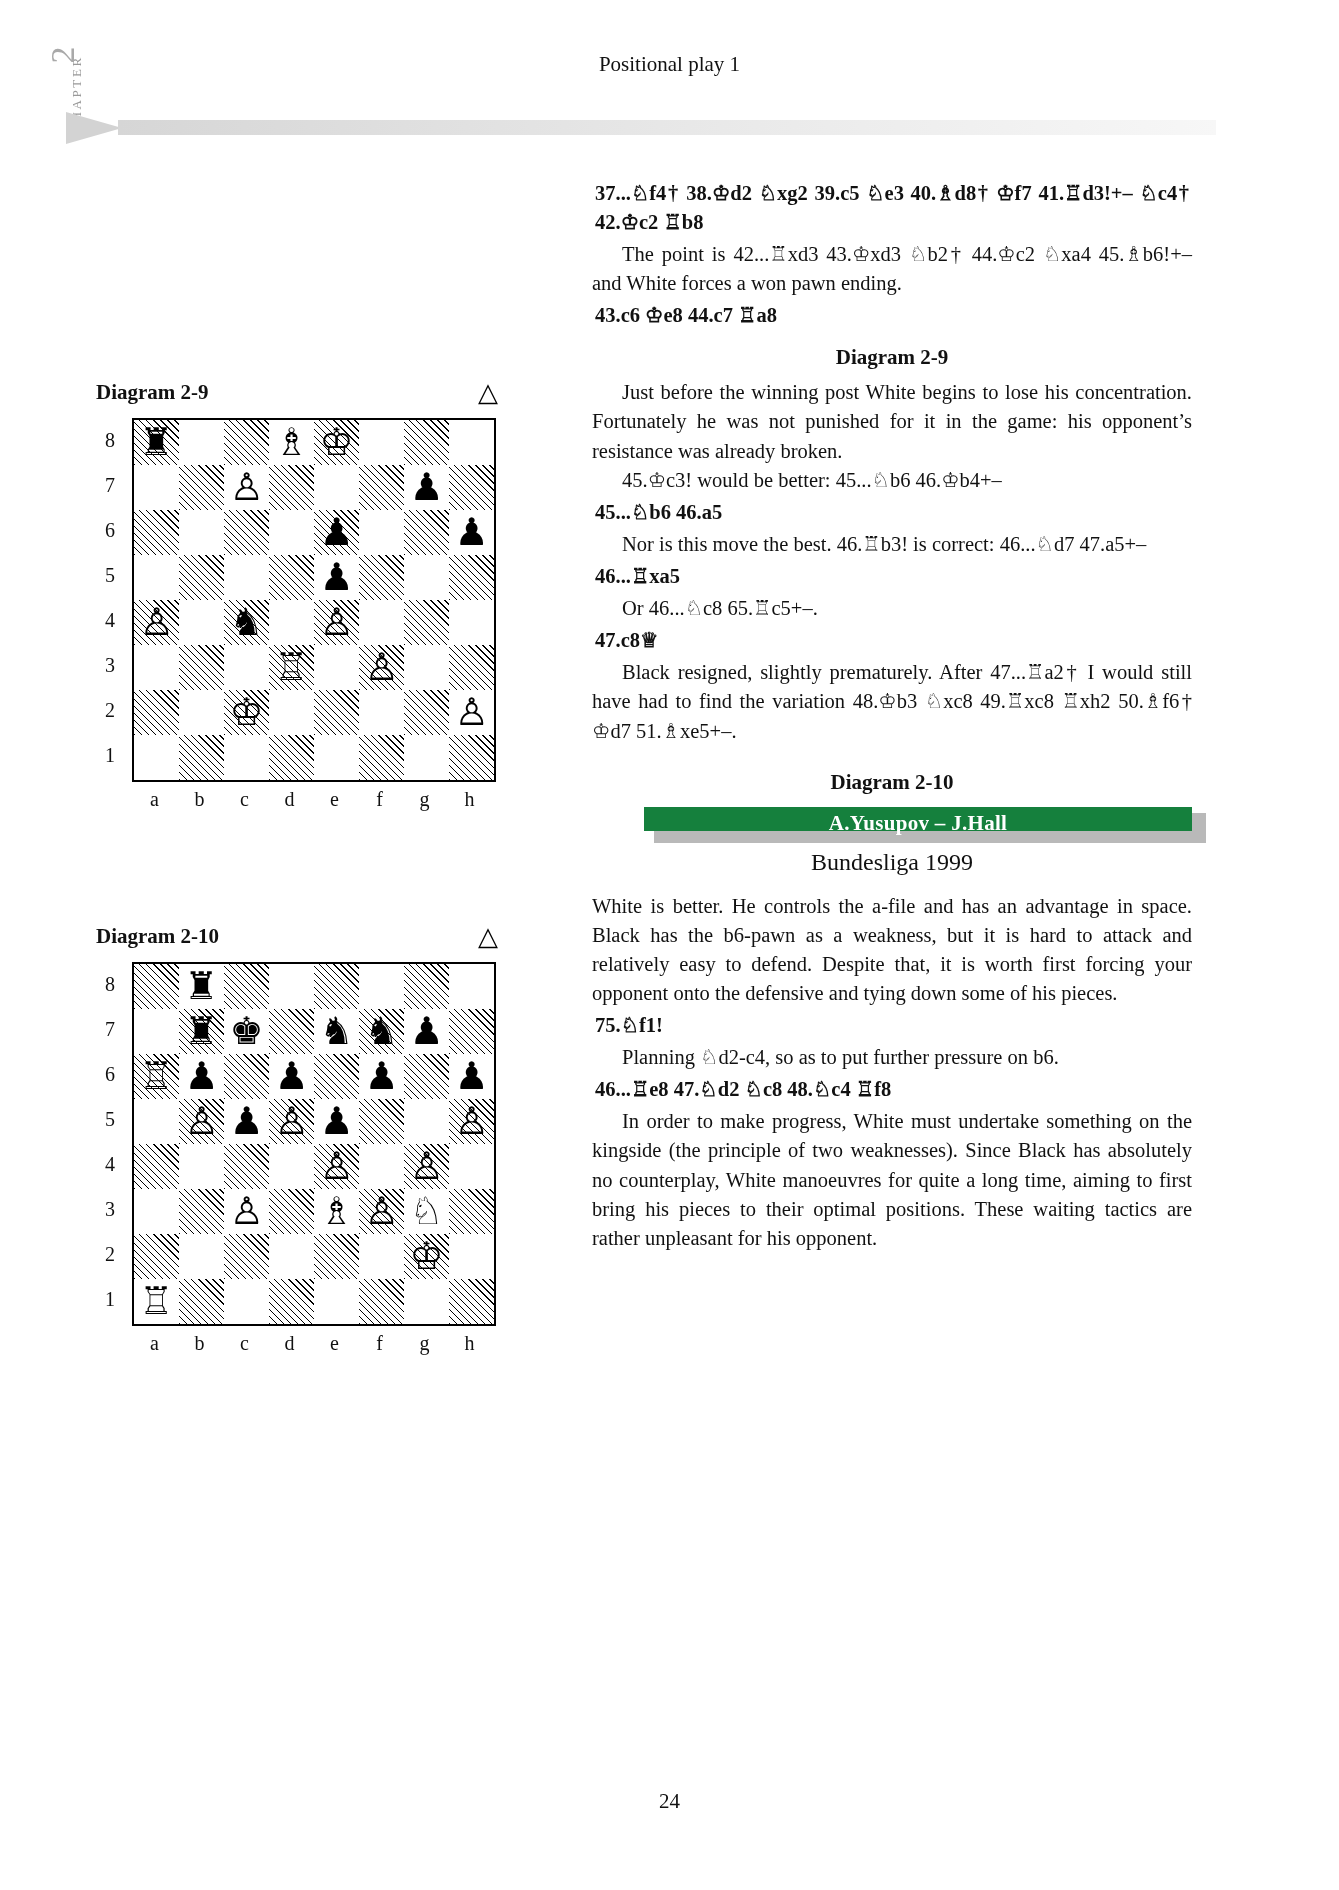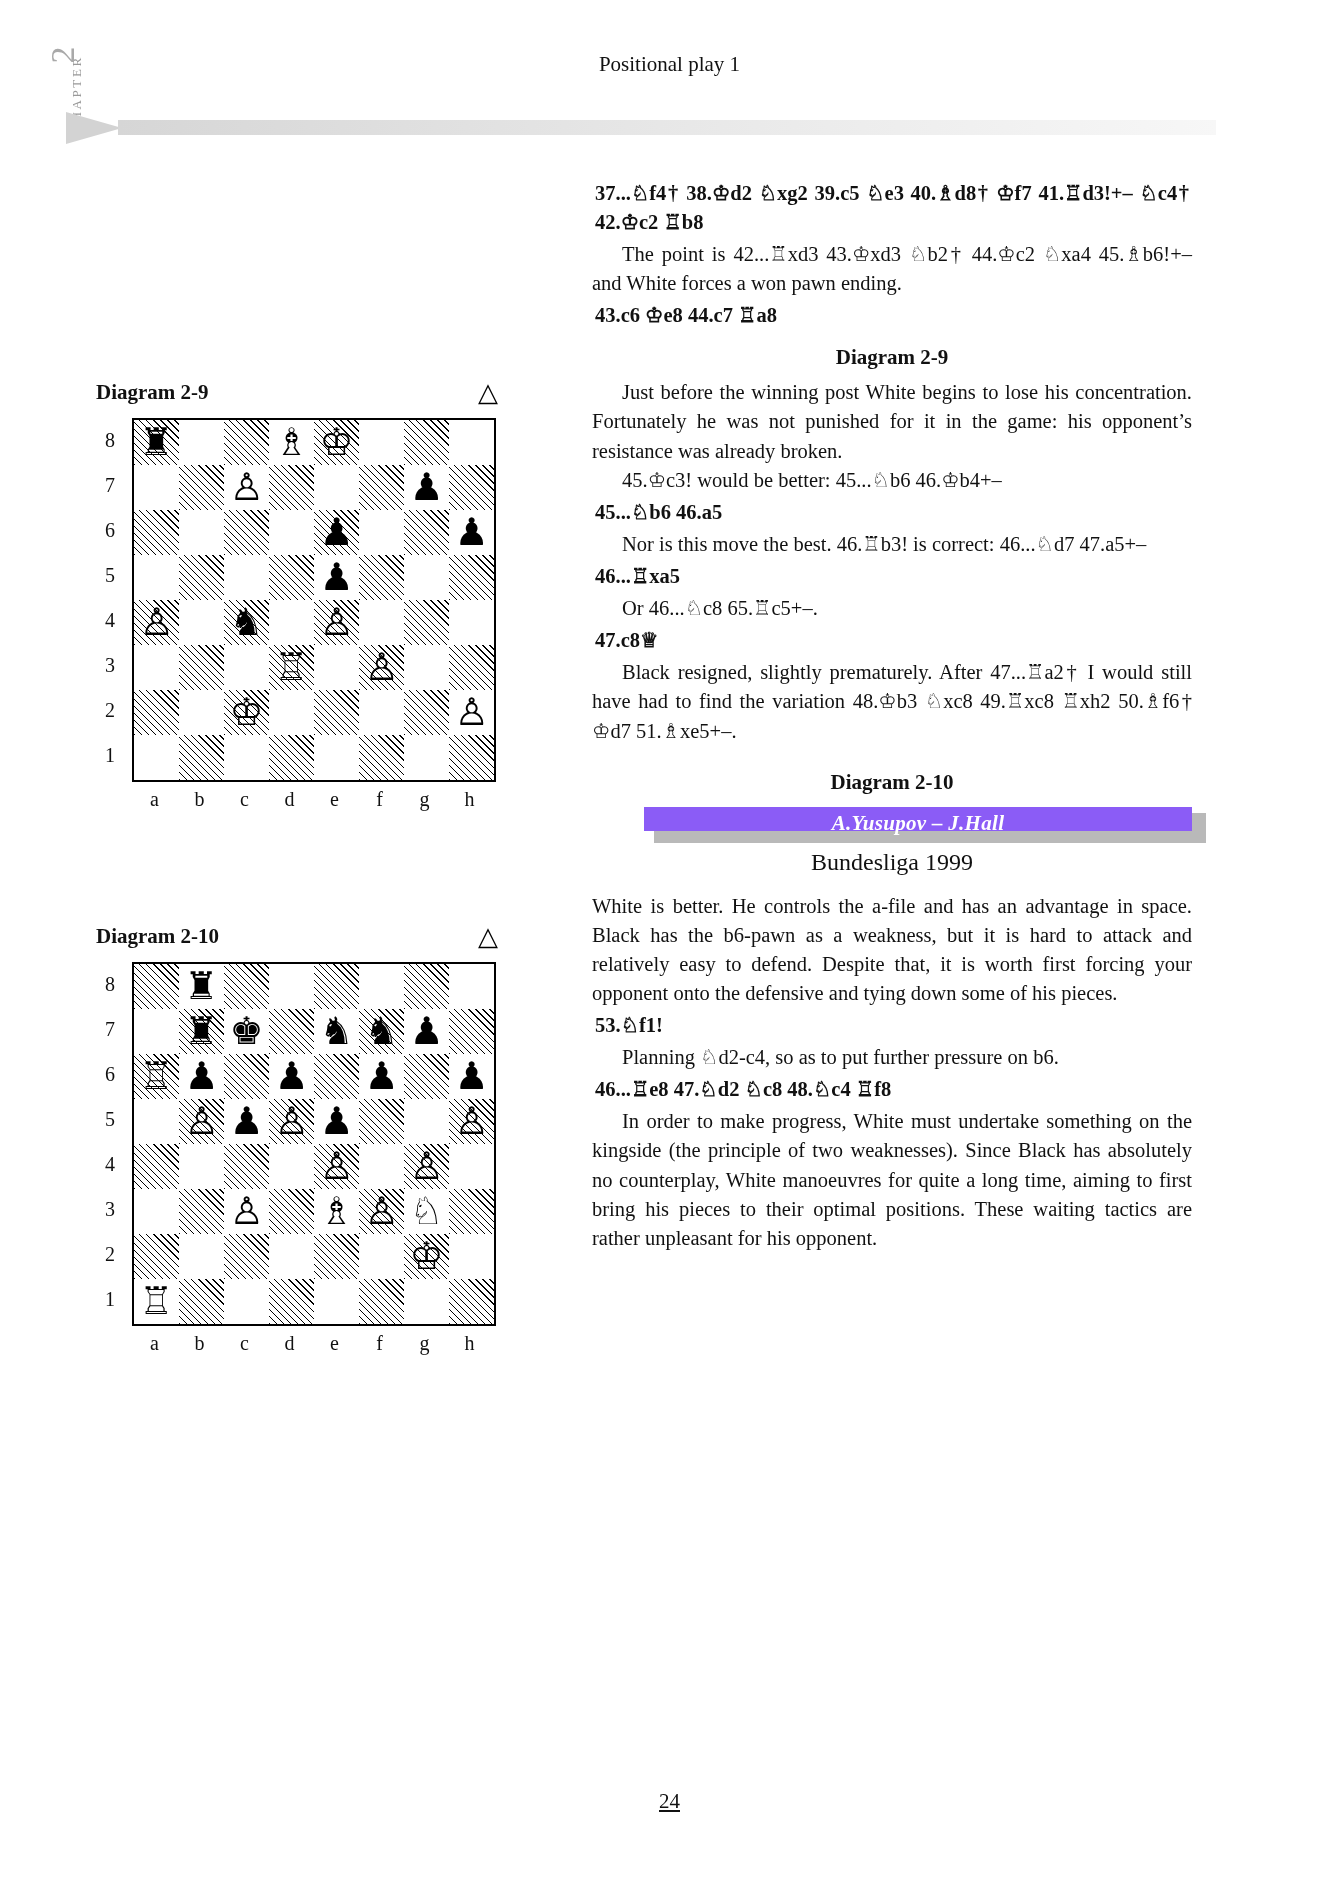--- a/index.html
+++ b/index.html
@@ -133,28 +133,27 @@
     right: -14px;
     height: 30px;
     background: #b9b9b9;
   }
   .game-band .plate {
     position: absolute;
     left: 52px;
     top: 0;
     right: 0px;
     height: 24px;
-    background: #8b5cf6;
+    background: #15803d;
     color: #fff;
     text-align: center;
     font-weight: bold;
     font-size: 21px;
     line-height: 32px;
     letter-spacing: 0.3px;
-    font-style: italic;
   }
   .game-event {
     text-align: center;
     font-size: 24px;
     margin: 4px 0 12px 0;
   }
 
   
   .diagram-block { position: relative; }
   .diagram-head {
@@ -235,21 +234,20 @@
   .piece.white { color: #000; }
 
   
   .page-number {
     position: absolute;
     bottom: 76px;
     left: 0;
     width: 100%;
     text-align: center;
     font-size: 21px;
-    text-decoration: underline;
   }
 </style>
 </head>
 <body>
 
 <div class="chapter-tab">
   <div class="chapter-word">CHAPTER</div>
   <div class="chapter-num">2</div>
 </div>
 
@@ -550,19 +548,19 @@
 
   <div class="diagram-caption-right" style="margin-top:22px;">Diagram 2-10</div>
 
   <div class="game-band">
     <div class="shadow"></div>
     <div class="plate">A.Yusupov – J.Hall</div>
   </div>
   <div class="game-event">Bundesliga 1999</div>
 
   <p class="para noindent">White is better. He controls the a-file and has an advantage in space. Black has the b6-pawn as a weakness, but it is hard to attack and relatively easy to defend. Despite that, it is worth first forcing your opponent onto the defensive and tying down some of his pieces.</p>
-  <p class="moves">53.♘f1!</p>
+  <p class="moves">75.♘f1!</p>
   <p class="para">Planning ♘d2-c4, so as to put further pressure on b6.</p>
   <p class="moves">46...♖e8 47.♘d2 ♘c8 48.♘c4 ♖f8</p>
   <p class="para">In order to make progress, White must undertake something on the kingside (the principle of two weaknesses). Since Black has absolutely no counterplay, White manoeuvres for quite a long time, aiming to first bring his pieces to their optimal positions. These waiting tactics are rather unpleasant for his opponent.</p>
 </div>
 
 <div class="page-number">24</div>
 
 </body></html>

